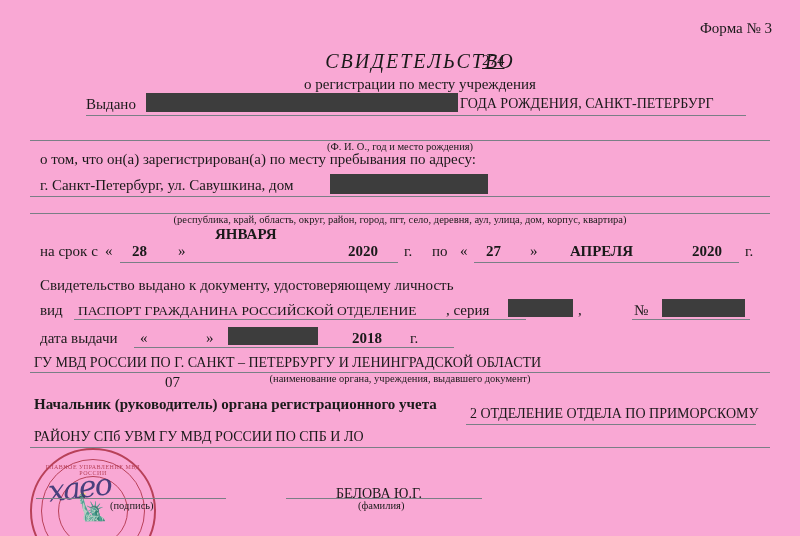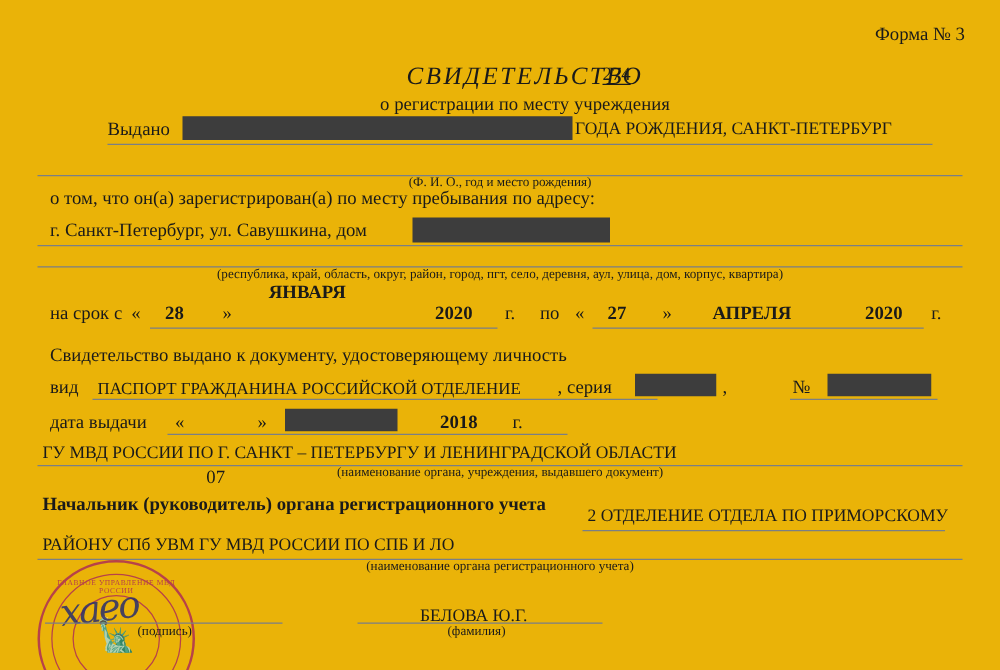--- a/index.html
+++ b/index.html
@@ -4,21 +4,21 @@
 <style>
   html, body {
     margin: 0;
     padding: 0;
     background: #ffffff;
   }
   #page {
     position: relative;
     width: 800px;
     height: 536px;
-    background: #eab308;
+    background: #f9a8d4;
     font-family: "Liberation Serif", serif;
     color: #1a1a1a;
     overflow: hidden;
   }
   .form-no {
     position: absolute;
     right: 28px;
     top: 20px;
     font-size: 15px;
     white-space: nowrap;
@@ -217,21 +217,20 @@
 
   <div class="txt" style="left:34px; top:355px; font-size:14px;">ГУ  МВД  РОССИИ  ПО  Г. САНКТ – ПЕТЕРБУРГУ  И  ЛЕНИНГРАДСКОЙ ОБЛАСТИ</div>
   <div class="line" style="left:30px; top:372px; width:740px;"></div>
   <div class="caption" style="top:373px;">(наименование органа, учреждения, выдавшего документ)</div>
 
   <div class="txt" style="left:34px; top:396px;font-weight:bold;">Начальник (руководитель) органа регистрационного учета</div>
   <div class="txt" style="left:470px; top:406px; font-size:14px;">2 ОТДЕЛЕНИЕ ОТДЕЛА  ПО ПРИМОРСКОМУ</div>
   <div class="line" style="left:466px; top:424px; width:290px;"></div>
   <div class="txt" style="left:34px; top:429px; font-size:14px;">РАЙОНУ СПб УВМ  ГУ  МВД  РОССИИ  ПО  СПБ  И  ЛО</div>
   <div class="line" style="left:30px; top:447px; width:740px;"></div>
-  <div class="caption" style="top:448px;">(наименование органа регистрационного учета)</div>
 
   <div class="stamp">
     <div class="stamp-top-text">ГЛАВНОЕ УПРАВЛЕНИЕ МВД РОССИИ</div>
     <div class="stamp-eagle">🗽</div>
 
   </div>
 
   <div class="signature">x𝑎𝑒𝑜</div>
   <div class="line" style="left:36px; top:498px; width:190px;"></div>
   <div class="sig-caption" style="left:110px; top:500px;">(подпись)</div>

